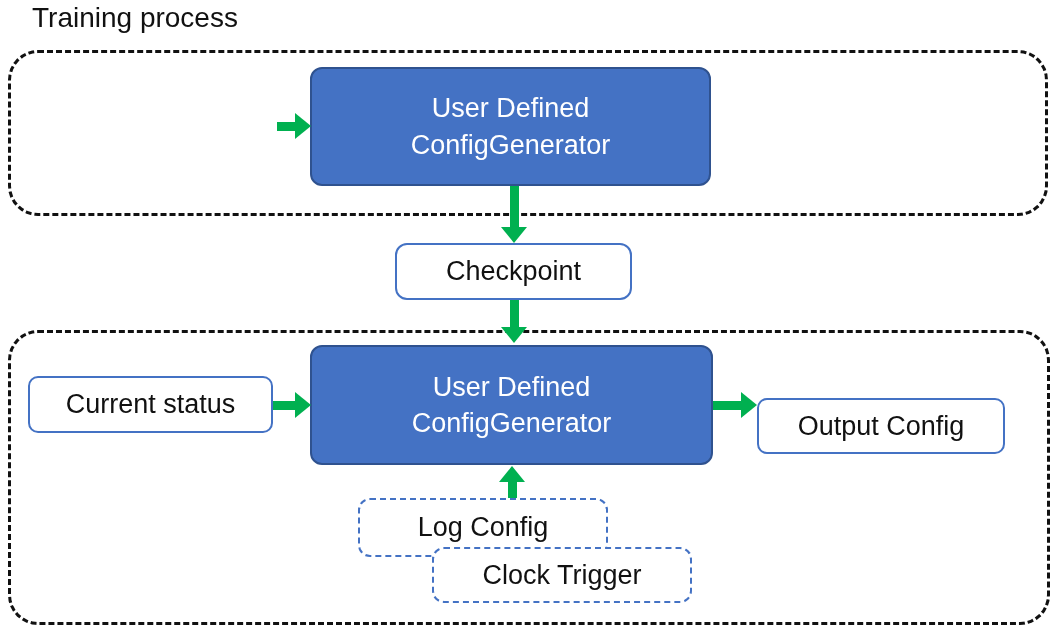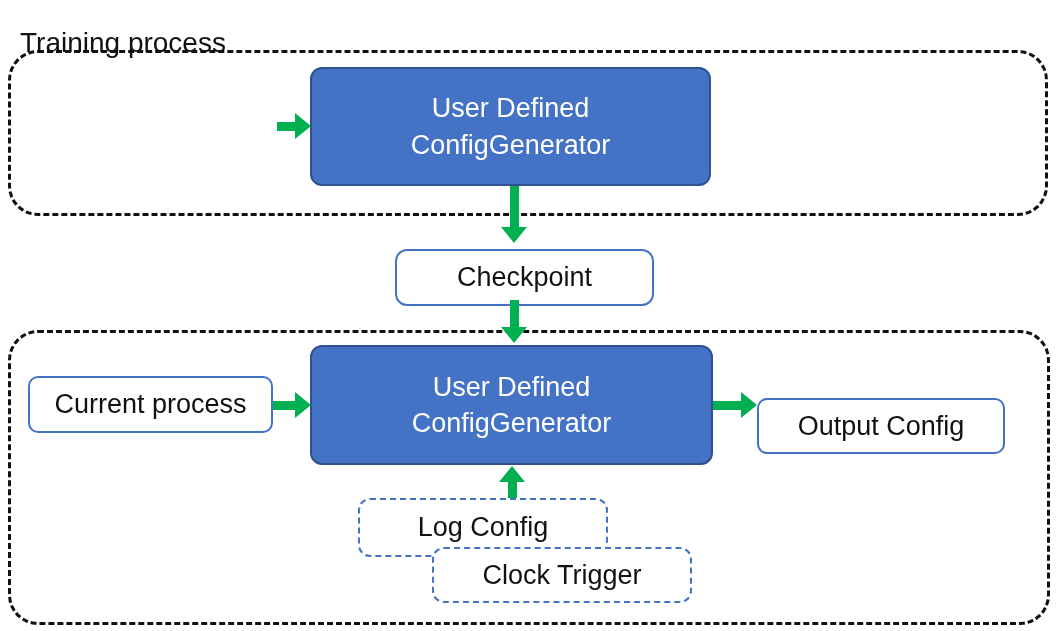--- a/index.html
+++ b/index.html
@@ -87,36 +87,36 @@
     border-left: 13px solid transparent;
     border-right: 13px solid transparent;
     border-bottom: 16px solid var(--green);
   }
 </style>
 </head>
 <body>
 
 <div class="canvas">
 
-  <div class="section-label" style="left:20px; top:2px;margin-top:25px;">Training process</div>
+  <div class="section-label" style="left:32px; top:2px;">Training process</div>
 
   <div class="section-frame" style="left:8px; top:50px; width:1040px; height:166px;"></div>
 
 
   <div class="node generator" style="left:310px; top:67px; width:401px; height:119px;">
     <div>User Defined</div>
     <div>ConfigGenerator</div>
   </div>
 
-  <div class="node plain" style="left:395px; top:249px; width:259px; height:57px; border-radius:12px;">Checkpoint</div>
+  <div class="node plain" style="left:395px; top:243px; width:237px; height:57px; border-radius:12px;">Checkpoint</div>
 
 
   <div class="section-frame" style="left:8px; top:330px; width:1042px; height:295px;"></div>
 
-  <div class="node plain" style="left:28px; top:376px; width:245px; height:57px;">Current process</div>
+  <div class="node plain" style="left:28px; top:376px; width:245px; height:57px;">Current status</div>
 
   <div class="node generator" style="left:310px; top:345px; width:403px; height:120px;">
     <div>User Defined</div>
     <div>ConfigGenerator</div>
   </div>
 
   <div class="node plain" style="left:757px; top:377px; width:248px; height:56px;margin-top:21px;">Output Config</div>
 
   <div class="node trigger" style="left:358px; top:498px; width:250px; height:59px;">Log Config</div>
 

